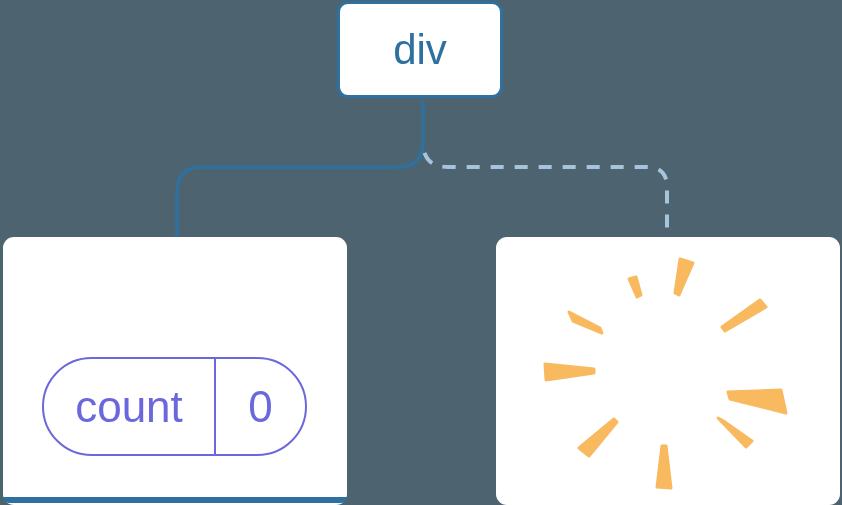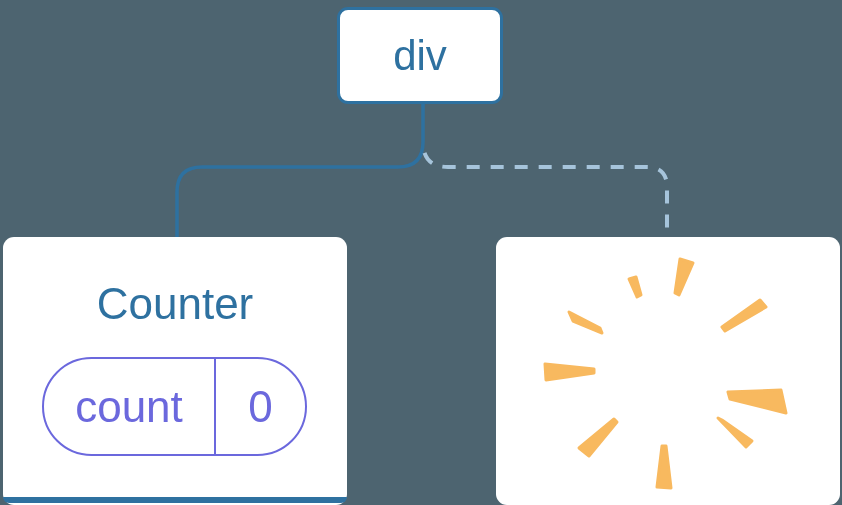--- a/index.html
+++ b/index.html
@@ -15,21 +15,21 @@
     overflow: hidden;
   }
   #edges {
     position: absolute;
     inset: 0;
     width: 842px;
     height: 505px;
   }
   .node-root {
     position: absolute;
-    left: 337px; top: 7px;
+    left: 337px; top: 1px;
     width: 166px; height: 97px;
     box-sizing: border-box;
     background: #FFFFFF;
     border: 3px solid #2E71A0;
     border-radius: 11px;
     display: flex;
     align-items: center;
     justify-content: center;
     font-size: 42px;
     font-weight: 500;
@@ -102,21 +102,20 @@
   <svg id="edges" viewBox="0 0 842 505" aria-hidden="true">
     <path d="M423,101 L423,142 Q423,167 398,167 L202,167 Q177,167 177,192 L177,238" fill="none" stroke-width="3.5" stroke-linejoin="round" stroke="#2E71A0"></path>
     <path d="M423,142 Q423,167 448,167 L647,167 Q667,167 667,187 L667,238" fill="none" stroke-width="4" stroke-dasharray="13 11" stroke-dashoffset="13" stroke="#A6C4DB"></path>
   </svg>
 
   <div class="node-root">
     <span>div</span>
   </div>
 
   <div class="card card-counter">
-    <div class="card-title">Counter</div>
     <div class="state-pill">
       <div class="state-key">count</div>
       <div class="state-value">0</div>
     </div>
     <div class="card-bottom-edge"></div>
   </div>
 
   <div class="card card-removed">
     <svg class="poof-svg" viewBox="496 237 344 268" aria-hidden="true">
       <g stroke-width="3" stroke-linejoin="round" fill="#F8B95F" stroke="#F8B95F">

